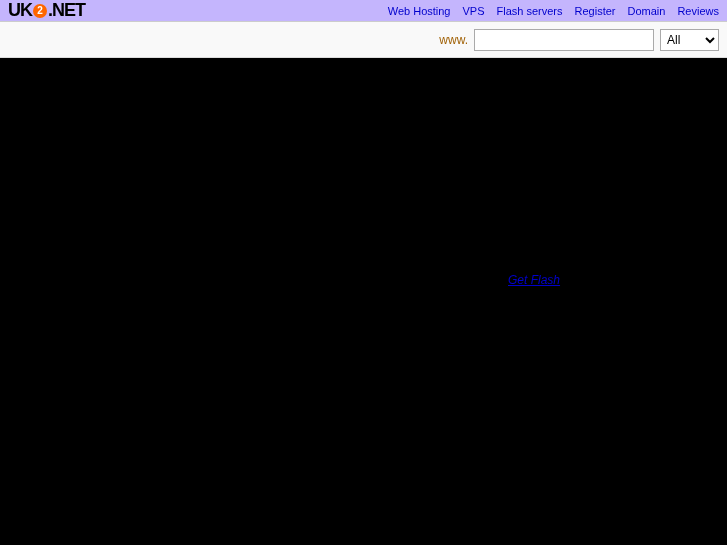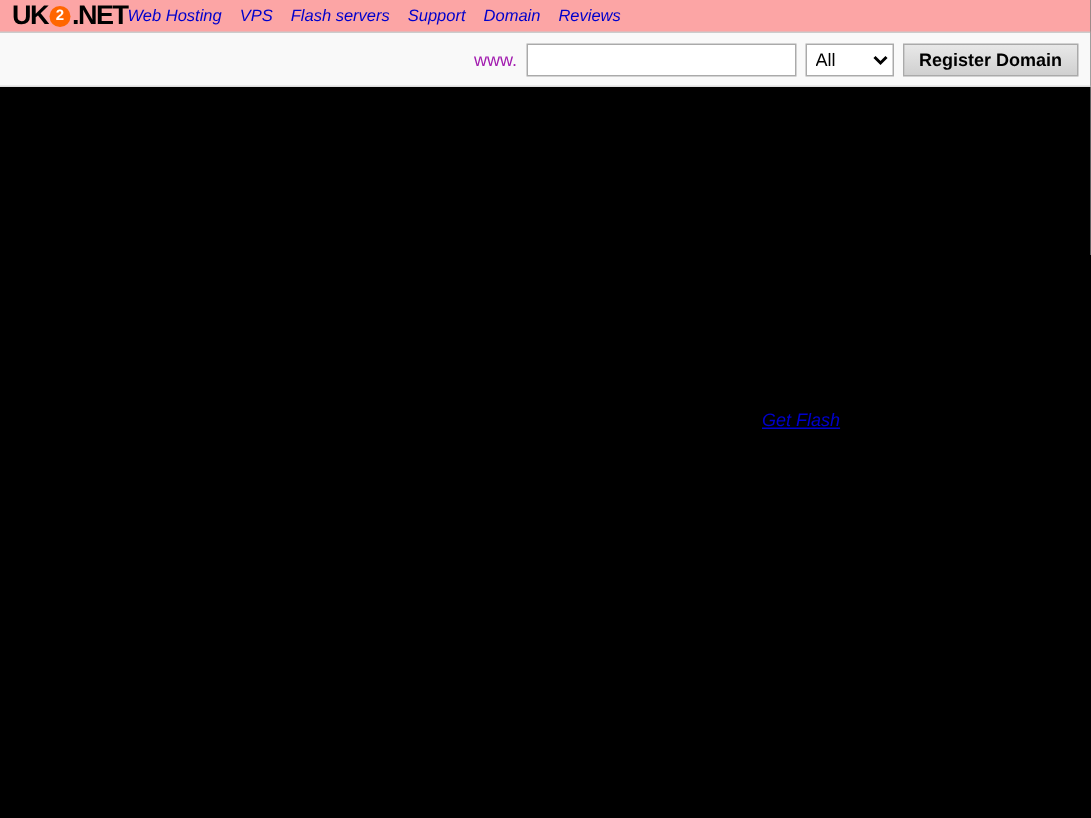--- a/index.html
+++ b/index.html
@@ -7,26 +7,26 @@
       font-family: Arial, sans-serif;
       font-size: 12px;
       background: #fff;
       width: 727px;
       height: 545px;
       overflow: hidden;
     }
 
     
     #header {
-      background: #fca5a5;
+      background: #c4b5fd;
       border-bottom: 1px solid #ccc;
       padding: 4px 8px;
       display: flex;
       align-items: center;
-      justify-content: flex-start;
+      justify-content: space-between;
       height: 22px;
     }
 
     #logo-area {
       display: flex;
       align-items: center;
     }
 
     .logo-text {
       font-size: 18px;
@@ -52,38 +52,37 @@
     #nav-links {
       display: flex;
       gap: 12px;
       align-items: center;
     }
 
     #nav-links a {
       color: #00c;
       text-decoration: none;
       font-size: 11px;
-      font-style: italic;
     }
 
     
     #domain-bar {
       background: #f9f9f9;
       border-bottom: 1px solid #ddd;
       padding: 6px 8px;
       display: flex;
       align-items: center;
       justify-content: flex-end;
       gap: 6px;
       height: 36px;
     }
 
     #domain-bar .www-label {
       font-size: 12px;
-      color: #a21caf;
+      color: #a16207;
     }
 
     #domain-input {
       width: 180px;
       height: 22px;
       border: 1px solid #aaa;
       padding: 2px 4px;
       font-size: 12px;
     }
 
@@ -134,35 +133,34 @@
 <div id="header">
   <div id="logo-area">
     <span class="logo-text">UK</span>
     <span class="logo-circle">2</span>
     <span class="logo-text">.NET</span>
   </div>
   <div id="nav-links">
     <a href="#">Web Hosting</a>
     <a href="#">VPS</a>
     <a href="#">Flash servers</a>
-    <a href="#">Support</a>
+    <a href="#">Register</a>
     <a href="#">Domain</a>
     <a href="#">Reviews</a>
   </div>
 </div>
 
 <div id="domain-bar">
   <span class="www-label">www.</span>
   <input type="text" id="domain-input" style="">
   <select id="tld-select">
     <option>All</option>
     <option>.com</option>
     <option>.net</option>
     <option>.org</option>
     <option>.co.uk</option>
     <option>.uk</option>
   </select>
-  <button id="register-btn">Register Domain</button>
 </div>
 
 <div id="main-content">
   <a id="get-flash-link" href="#">Get Flash</a>
 </div>
 
 </body></html>

